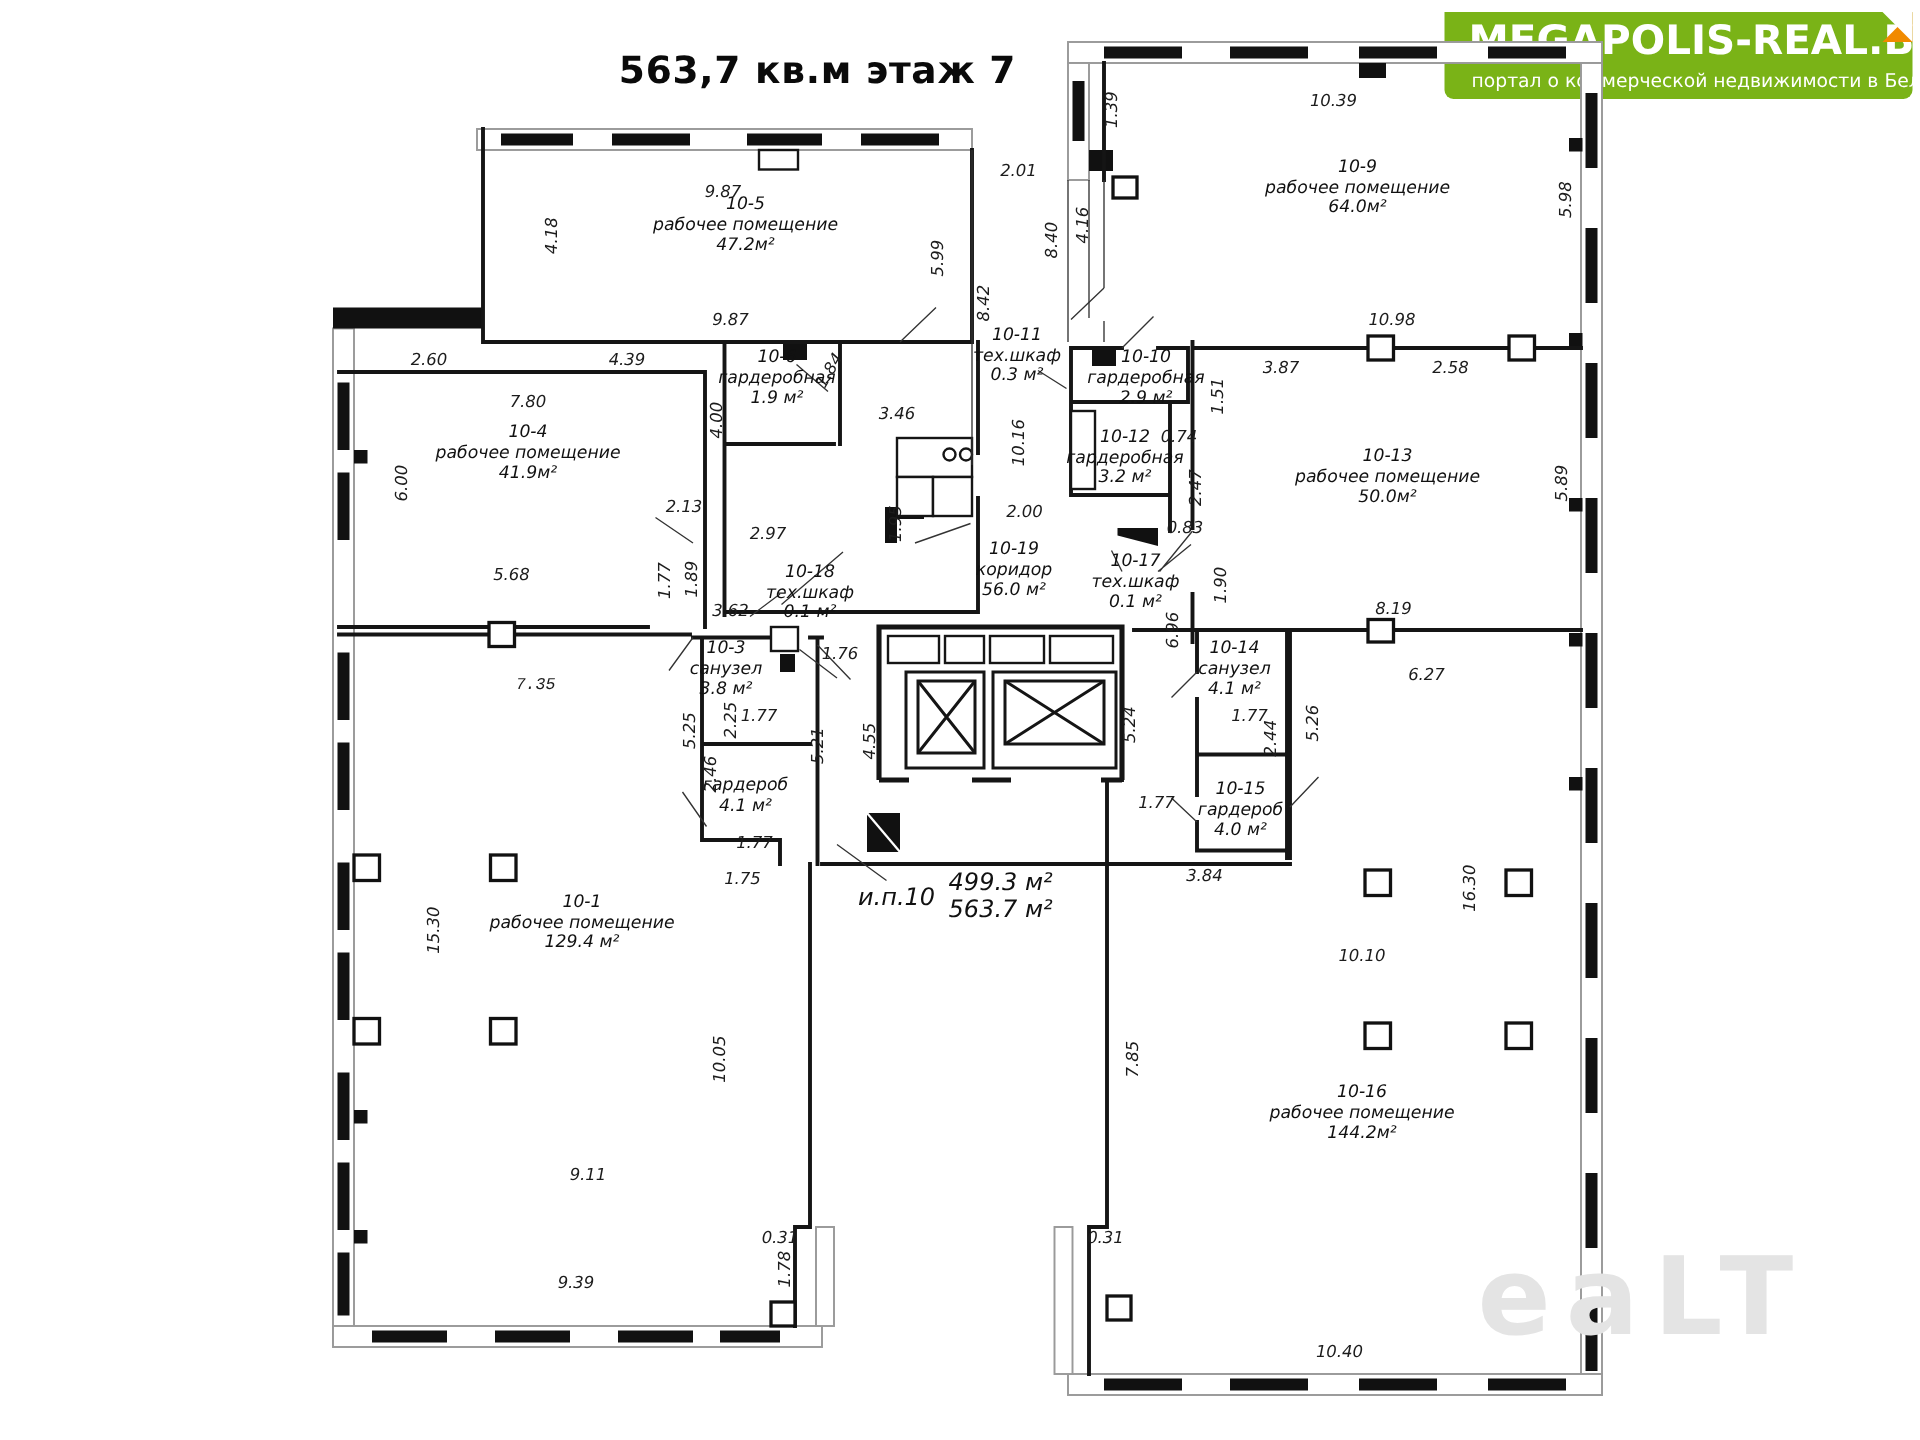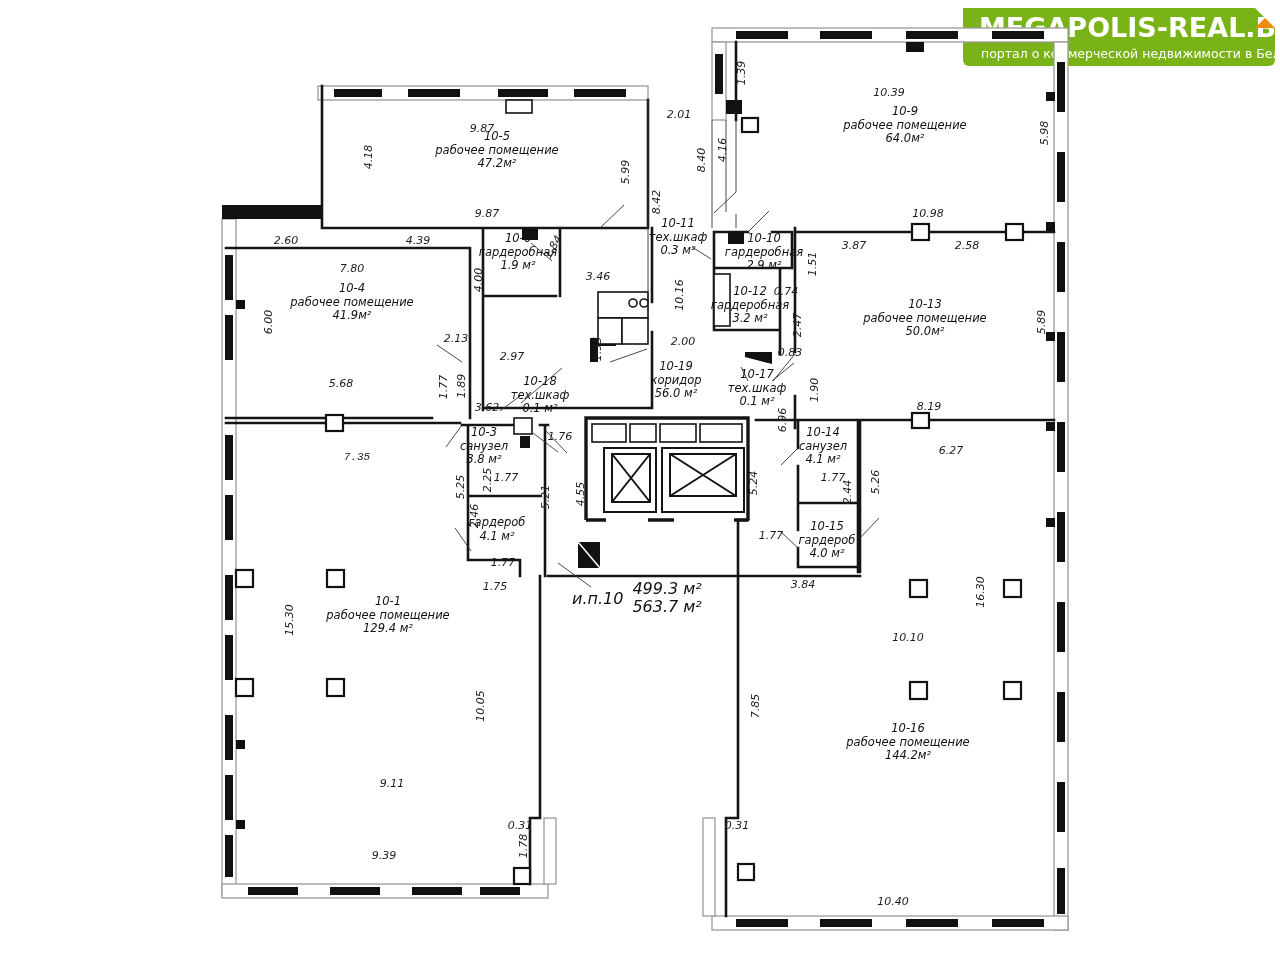--- a/index.html
+++ b/index.html
@@ -29,20 +29,21 @@
          display:flex;align-items:center;gap:9px;font-style:italic;font-size:16px;color:#111;}
   .total .tv{display:flex;flex-direction:column;line-height:1.15;}
   .watermark{position:absolute;left:985px;top:822px;font-size:72px;font-weight:bold;
              color:#e4e4e4;letter-spacing:10px;}
 </style>
 </head>
 <body>
 
 <div class="page">
 
+  <div class="title">563,7 кв.м этаж 7</div>
 
   <div class="logo" style="background: rgb(122, 179, 23);">
     <div class="logo-name">MEGAPOLIS-REAL.BY</div>
     <div class="logo-tagline">портал о коммерческой недвижимости в Беларуси</div>
     <div class="fold" style="border-bottom-color: rgb(241, 138, 0);"></div>
     <div class="fold-cut"></div>
   </div>
 
   <svg id="plan-svg" width="1280" height="960" viewBox="0 0 1280 960">
 
@@ -295,21 +296,21 @@
       <span class="dim" style="left: 418px; top: 240px;">4.39</span>
       <span class="dim" style="left: 352px; top: 268px;">7.80</span>
       <span class="dim" style="left: 456px; top: 338px;">2.13</span>
       <span class="dim" style="left: 512px; top: 356px;">2.97</span>
       <span class="dim" style="left: 598px; top: 276px;">3.46</span>
       <span class="dim" style="left: 341px; top: 383px;">5.68</span>
       <span class="dim" style="left: 487px; top: 407px;">3.62</span>
       <span class="dim" style="left: 357px; top: 457px; font-family: Liberation Mono, monospace;">7.35</span>
       <span class="dim" style="left: 683px; top: 341px;">2.00</span>
       <span class="dim" style="left: 679px; top: 114px;">2.01</span>
-      <span class="dim" style="left: 889px; top: 92px; font-style: italic;">10.39</span>
+      <span class="dim" style="left: 889px; top: 67px; font-style: italic;">10.39</span>
       <span class="dim" style="left: 928px; top: 213px;">10.98</span>
       <span class="dim" style="left: 854px; top: 245px;">3.87</span>
       <span class="dim" style="left: 967px; top: 245px;">2.58</span>
       <span class="dim" style="left: 786px; top: 291px;">0.74</span>
       <span class="dim" style="left: 790px; top: 352px;">0.83</span>
       <span class="dim" style="left: 929px; top: 406px;">8.19</span>
       <span class="dim" style="left: 951px; top: 450px;">6.27</span>
       <span class="dim" style="left: 560px; top: 436px;">1.76</span>
       <span class="dim" style="left: 506px; top: 477px;">1.77</span>
       <span class="dim" style="left: 503px; top: 562px;">1.77</span>
@@ -358,13 +359,14 @@
     </div>
 
   <div class="total">
     <span>и.п.10</span>
     <span class="tv">
       <span>499.3 м²</span>
       <span>563.7 м²</span>
     </span>
   </div>
 
+  <div class="watermark">eaLT</div>
 </div>
 
 </body></html>

